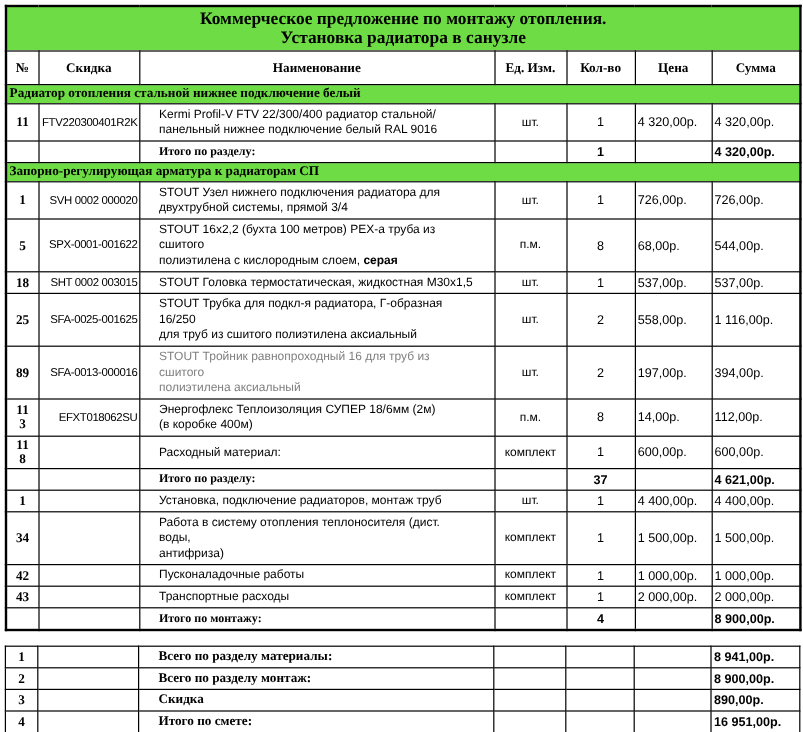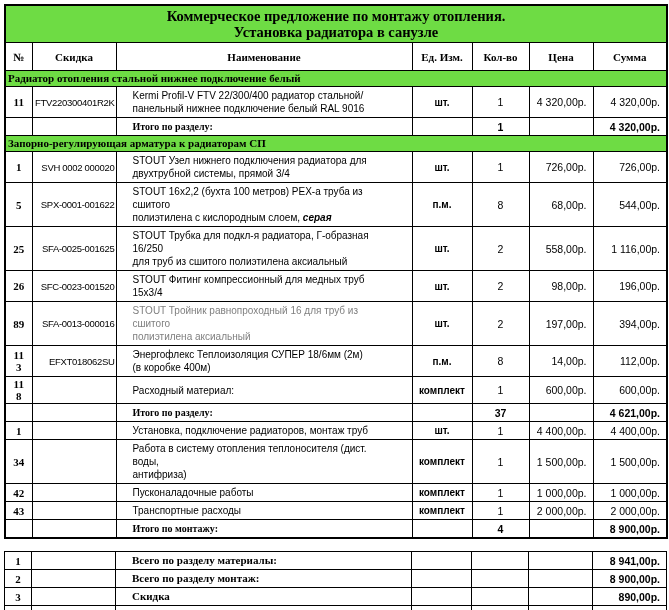--- a/index.html
+++ b/index.html
@@ -28,25 +28,25 @@
     font-family: "Liberation Serif", serif; font-weight: bold;
     font-size: 11px; line-height: 13px; padding: 1px 2px;
   }
   .c-num {
     font-family: "Liberation Serif", serif; font-weight: bold; font-size: 11px;
     text-align: center; padding: 1px 6px; line-height: 12px;
     word-break: break-all; overflow-wrap: anywhere;
   }
   .c-art { font-size: 9.5px; letter-spacing: -0.3px; text-align: right; white-space: nowrap; padding: 1px 1px; }
   .c-name { font-size: 10px; text-align: left; padding: 2px 16px; line-height: 13px; white-space: pre-line; height: 14px; }
-  .c-unit { font-size: 10px; text-align: center; padding: 1px 2px; font-weight: bold; }
+  .c-unit { font-size: 10px; text-align: center; padding: 1px 2px; }
   .c-qty { font-size: 10.5px; text-align: center; padding: 1px 2px; }
-  .c-price, .c-sum { font-size: 10.5px; text-align: right; padding: 1px 6px 1px 2px; }
+  .c-price, .c-sum { font-size: 10.5px; text-align: left; padding: 1px 6px 1px 2px; }
   .grey { color: var(--grey); }
-  .bold-part { font-weight: bold; font-style: italic; }
+  .bold-part { font-weight: bold; }
 
   tr.row-total td { font-weight: bold; }
   tr.row-total .c-name { font-family: "Liberation Serif", serif; font-size: 10px; white-space: nowrap; }
 
   .gap { height: 12px; }
 
   .summary { border: 1px solid #000; }
   .summary .c-name { font-family: "Liberation Serif", serif; font-weight: bold; font-size: 11px; white-space: nowrap; }
   .summary .c-sum { font-weight: bold; }
   .summary td { height: 16px; }
@@ -122,37 +122,37 @@
           <td class="c-num">5</td>
           <td class="c-art">SPX-0001-001622</td>
           <td class="c-name"><span>STOUT 16х2,2 (бухта 100 метров) PEX-а труба из сшитого
 полиэтилена с кислородным слоем, </span><span class="bold-part">серая</span></td>
           <td class="c-unit">п.м.</td>
           <td class="c-qty">8</td>
           <td class="c-price">68,00р.</td>
           <td class="c-sum">544,00р.</td>
         </tr>
         <tr class="row-item">
+          <td class="c-num">18</td>
+          <td class="c-art">SHT 0002 003015</td>
+          <td class="c-name"><span>STOUT Головка термостатическая, жидкостная М30х1,5</span></td>
+          <td class="c-unit">шт.</td>
+          <td class="c-qty">1</td>
+          <td class="c-price">537,00р.</td>
+          <td class="c-sum">537,00р.</td>
+        </tr>
+        <tr class="row-item">
           <td class="c-num">25</td>
           <td class="c-art">SFA-0025-001625</td>
           <td class="c-name"><span>STOUT Трубка для подкл-я радиатора, Г-образная 16/250
 для труб из сшитого полиэтилена аксиальный</span></td>
           <td class="c-unit">шт.</td>
           <td class="c-qty">2</td>
           <td class="c-price">558,00р.</td>
           <td class="c-sum">1 116,00р.</td>
-        </tr>
-        <tr class="row-item">
-          <td class="c-num">26</td>
-          <td class="c-art">SFC-0023-001520</td>
-          <td class="c-name"><span>STOUT Фитинг компрессионный для медных труб 15х3/4</span></td>
-          <td class="c-unit">шт.</td>
-          <td class="c-qty">2</td>
-          <td class="c-price">98,00р.</td>
-          <td class="c-sum">196,00р.</td>
         </tr>
         <tr class="row-item">
           <td class="c-num">89</td>
           <td class="c-art">SFA-0013-000016</td>
           <td class="c-name grey"><span>STOUT Тройник равнопроходный 16 для труб из сшитого
 полиэтилена аксиальный</span></td>
           <td class="c-unit">шт.</td>
           <td class="c-qty">2</td>
           <td class="c-price">197,00р.</td>
           <td class="c-sum">394,00р.</td>

